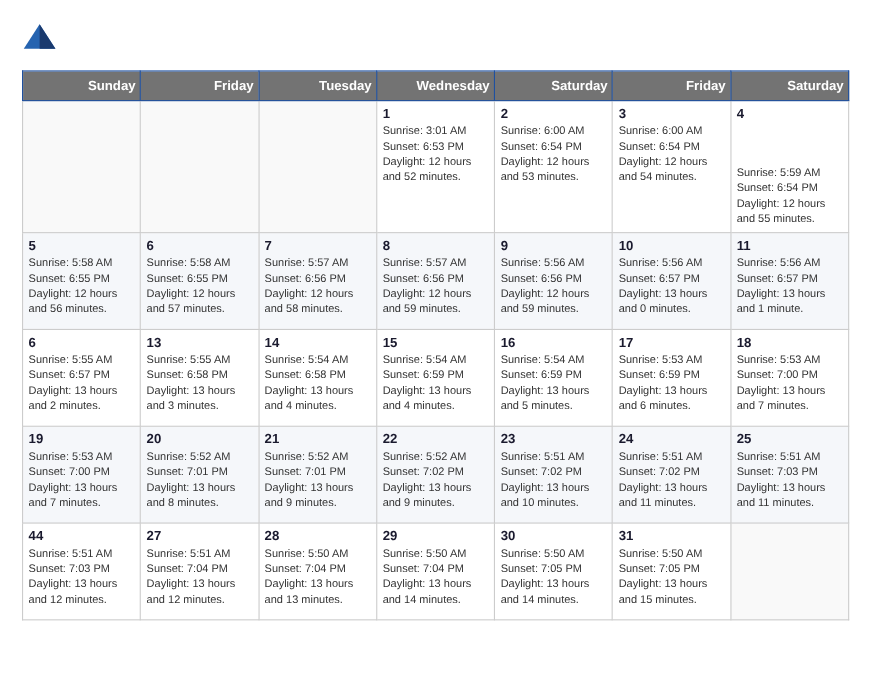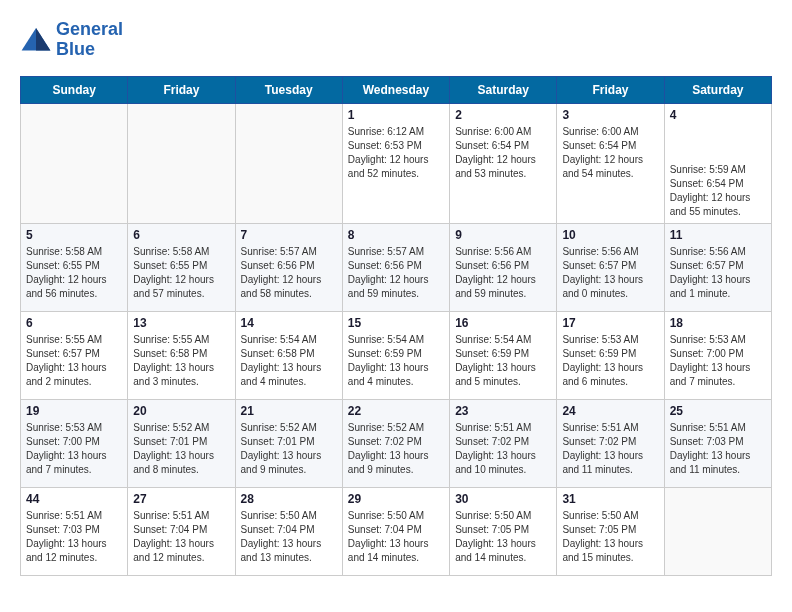--- a/index.html
+++ b/index.html
@@ -46,26 +46,26 @@
       font-size: 15px;
       color: #555;
       margin-top: 2px;
     }
     table {
       width: 100%;
       border-collapse: collapse;
       table-layout: fixed;
     }
     thead th {
-      background-color: #0369a1;
+      background-color: #737373;
       color: #fff;
       font-size: 12px;
       font-weight: bold;
       padding: 6px 4px;
-      text-align: center;
+      text-align: right;
       border: 1px solid #1e50a0;
     }
     tbody td {
       border: 1px solid #ccc;
       vertical-align: top;
       padding: 4px 5px;
       font-size: 10px;
       color: #333;
       height: 88px;
       background: #fff;
@@ -91,24 +91,20 @@
   </style>
 </head>
 <body>
 
 <div class="header">
   <div class="logo">
     <svg class="logo-icon" viewBox="0 0 40 34" xmlns="http://www.w3.org/2000/svg">
       <polygon points="20,2 38,30 2,30" fill="#2563b0"></polygon>
       <polygon points="20,2 38,30 20,30" fill="#1a3a6e"></polygon>
     </svg>
-    <div class="logo-text">
-      <div><span>General</span></div>
-      <div style="color:#2563b0;">Blue</div>
-    </div>
   </div>
   <div class="title-block">
     <div class="month-title"></div>
     <div class="location"></div>
   </div>
 </div>
 
 <table>
   <thead>
     <tr id="header-row">
@@ -121,21 +117,21 @@
         <th>Saturday</th>
       </tr>
   </thead>
   <tbody id="calendar-body">
       <tr>
         <td class="empty-cell"></td>
         <td class="empty-cell"></td>
         <td class="empty-cell"></td>
         <td>
           <span class="day-number">1</span>
-          <div class="cell-content" style="white-space: pre-line;">Sunrise: 6:12 AM
+          <div class="cell-content" style="white-space: pre-line;">Sunrise: 3:01 AM
 Sunset: 6:53 PM
 Daylight: 12 hours
 and 52 minutes.</div>
         </td>
         <td>
           <span class="day-number">2</span>
           <div class="cell-content" style="white-space: pre-line;">Sunrise: 6:00 AM
 Sunset: 6:54 PM
 Daylight: 12 hours
 and 53 minutes.</div>

